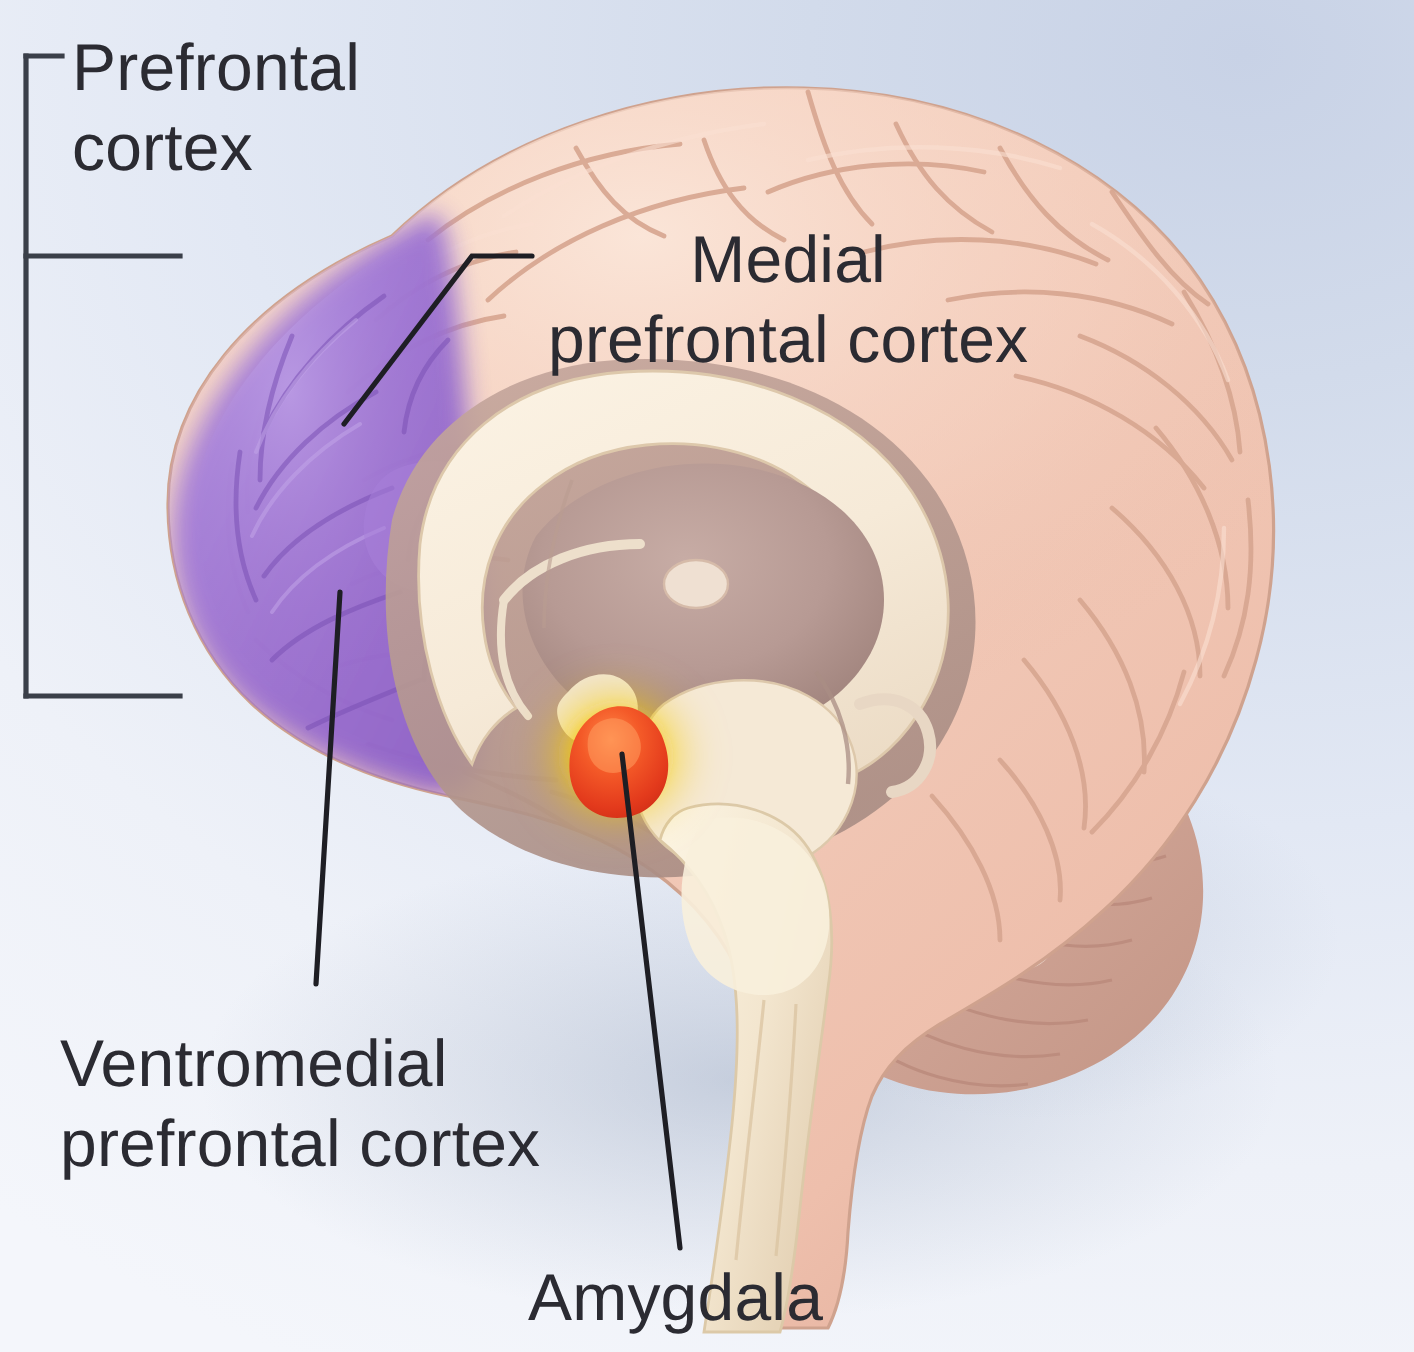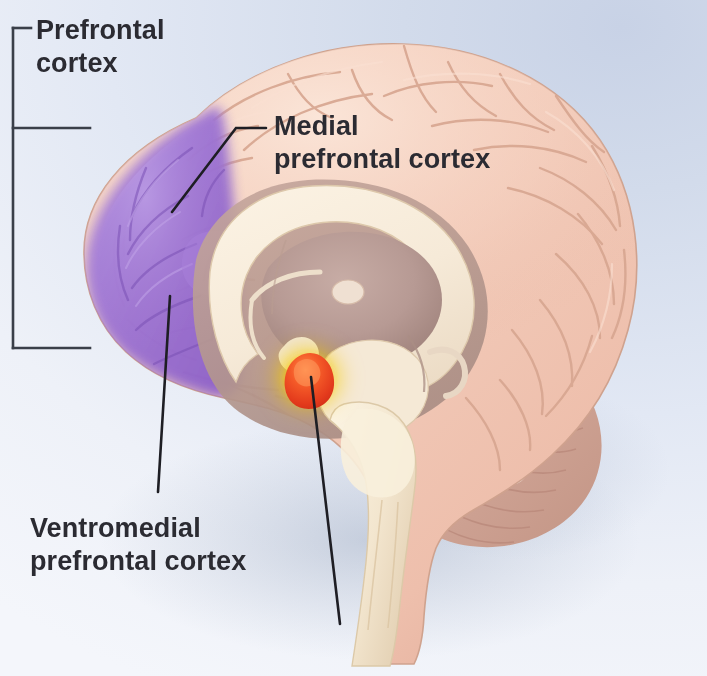--- a/index.html
+++ b/index.html
@@ -13,28 +13,28 @@
     position:relative;
     width:707px;height:676px;
     background:
       radial-gradient(140% 110% at 88% 4%, #c8d2e6 0%, #d2dbeb 22%, #e2e8f4 52%, #eef1f8 75%, #f4f6fb 100%);
     overflow:hidden;
   }
   #art{position:absolute;inset:0;width:707px;height:676px;}
   .lbl{
     position:absolute;
     color:#2b2b32;
-    font-size:27px;
+    font-size:33px;
     line-height:1.22;
     letter-spacing:0.1px;
     white-space:pre;
-    font-weight:700;
+    font-weight:400;
   }
   #lbl-pfc{left:36px;top:14px;}
-  #lbl-mpfc{left:274px;top:110px;}
+  #lbl-mpfc{left:274px;top:110px;text-align:center;}
   #lbl-vmpfc{left:30px;top:512px;}
   #lbl-amyg{left:264px;top:629px;}
 </style>
 </head>
 <body>
 
 <div id="stage">
 
   <svg id="art" viewBox="0 0 707 676" xmlns="http://www.w3.org/2000/svg">
     <defs>
@@ -434,14 +434,15 @@
 
   <div class="lbl" id="lbl-pfc">Prefrontal
 cortex</div>
 
   <div class="lbl" id="lbl-mpfc">Medial
 prefrontal cortex</div>
 
   <div class="lbl" id="lbl-vmpfc">Ventromedial
 prefrontal cortex</div>
 
+  <div class="lbl" id="lbl-amyg">Amygdala</div>
 
 </div>
 
 </body></html>

